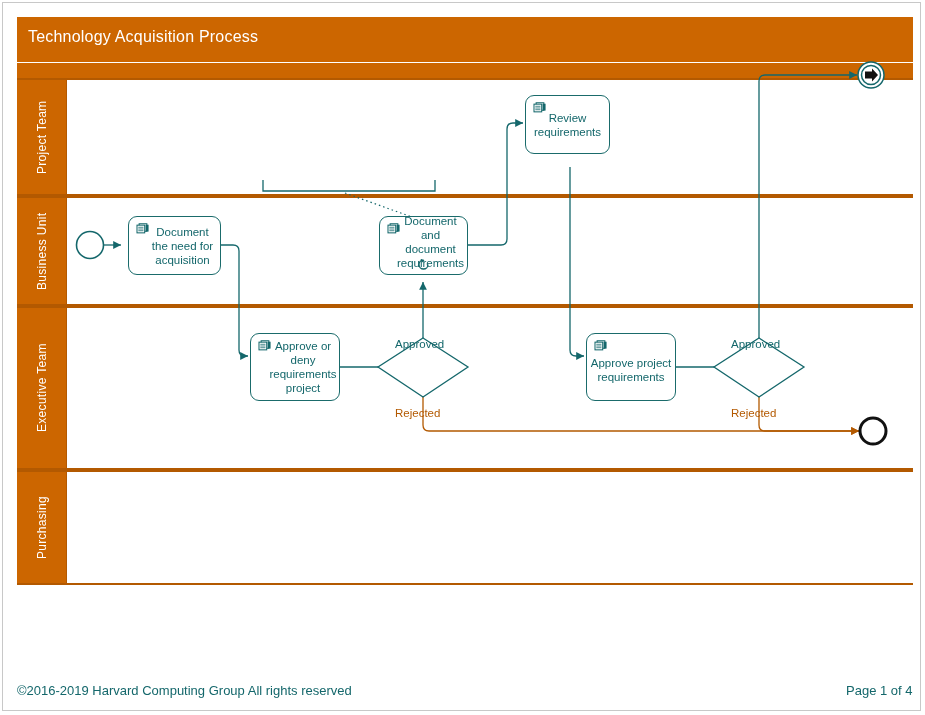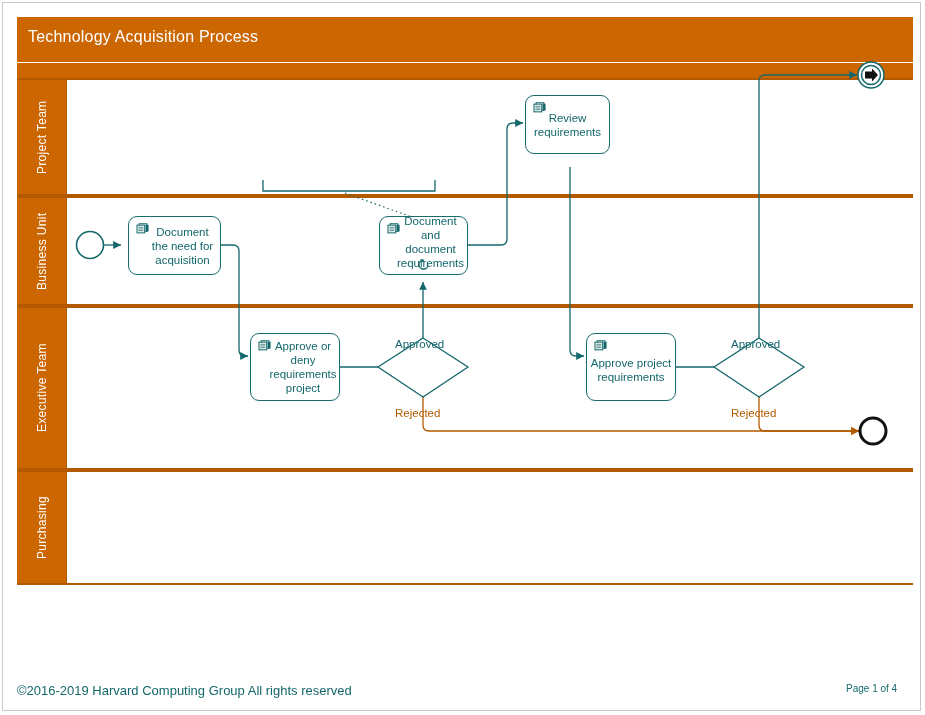--- a/index.html
+++ b/index.html
@@ -180,21 +180,21 @@
     left: 14px;
     top: 680px;
     font-size: 13px;
     color: #14676b;
     white-space: nowrap;
   }
   .footer-right {
     position: absolute;
     left: 843px;
     top: 680px;
-    font-size: 10px;
+    font-size: 13px;
     color: #14676b;
     white-space: nowrap;
   }
 </style>
 </head>
 <body>
 
 <div id="page">
   <div id="page-frame">
 

